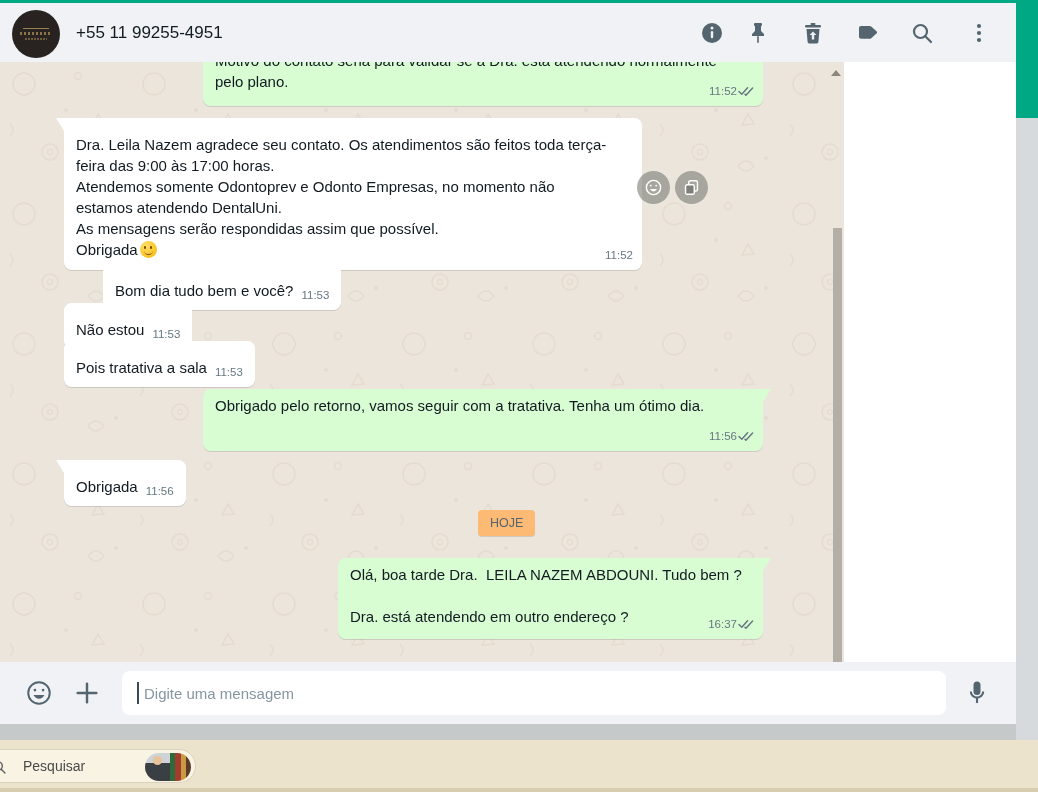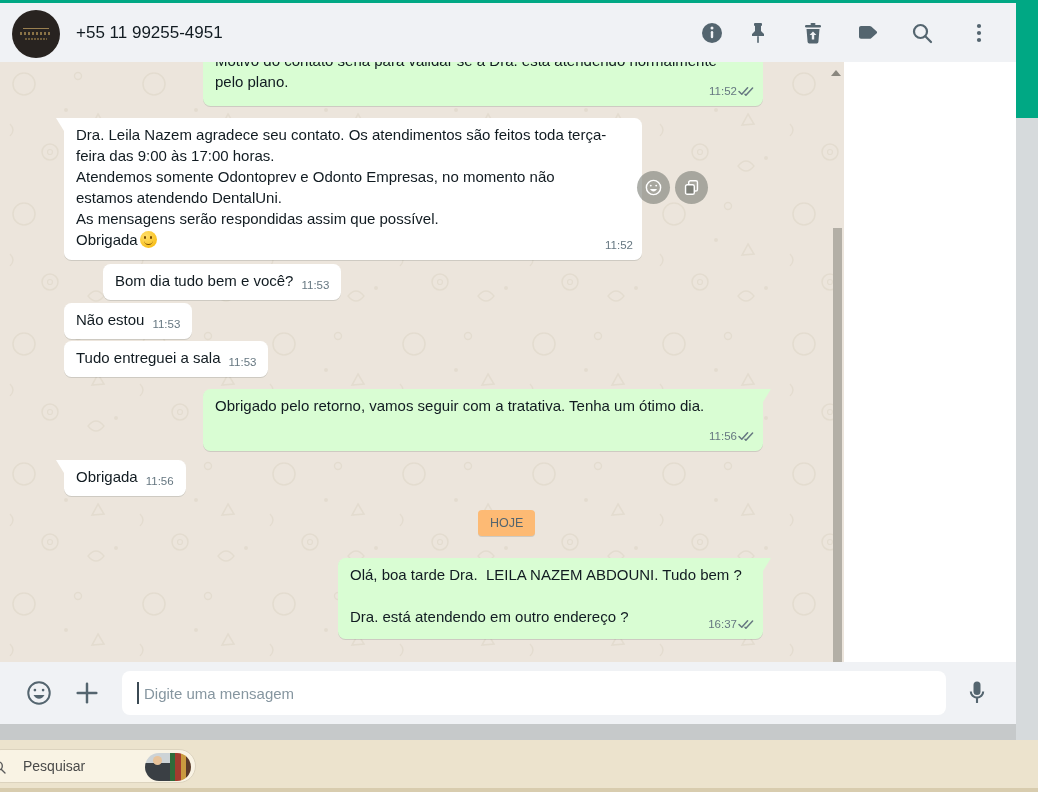--- a/index.html
+++ b/index.html
@@ -21,21 +21,21 @@
   .contact-title { position:absolute; left:76px; top:20px; font-size:17px; color:#111b21; }
   .hicon { position:absolute; top:18px; width:24px; height:24px; cursor:pointer; }
   .hicon svg { width:24px; height:24px; display:block; }
 
   
   .chat-body { position:absolute; left:0; top:62px; width:844px; height:600px; background:#ece5dc; overflow:hidden; }
   .pattern { position:absolute; left:0; top:0; width:100%; height:100%; opacity:.55; }
 
   .bubble { position:absolute; border-radius:7.5px; font-size:15px; line-height:21px; color:#111b21; box-shadow:0 1px .5px rgba(11,20,26,.13); }
   .bubble .t { white-space:pre-wrap; }
-  .bubble.in { background:#ffffff; padding:6px 12px 7px 12px; }
+  .bubble.in { background:#ffffff; padding:16px 12px 7px 12px; }
   .bubble.out { background:#d9fdd3; padding:6px 12px 7px 12px; }
   .tail-in { border-top-left-radius:0; }
   .tail-in::before { content:""; position:absolute; top:0; left:-8px; width:8px; height:13px; background:#ffffff; clip-path:polygon(0 0,100% 0,100% 100%); }
   .tail-out { border-top-right-radius:0; }
   .tail-out::before { content:""; position:absolute; top:0; right:-8px; width:8px; height:13px; background:#d9fdd3; clip-path:polygon(0 0,100% 0,0 100%); }
   .meta { font-size:11.5px; color:#667781; white-space:nowrap; }
   .meta-inline { display:inline-block; margin-left:8px; transform:translateY(3px); }
   .meta-abs { position:absolute; right:9px; bottom:4px; display:flex; align-items:center; gap:1px; }
   .checks svg { width:16px; height:11px; display:block; }
 
@@ -197,21 +197,21 @@
 
     <div class="bubble in" style="left:64px; top:202px;margin-left:39px;">
       <span class="t">Bom dia tudo bem e você?</span><span class="meta meta-inline">11:53</span>
     </div>
 
     <div class="bubble in" style="left:64px; top:241px;">
       <span class="t">Não estou</span><span class="meta meta-inline">11:53</span>
     </div>
 
     <div class="bubble in" style="left:64px; top:279px;">
-      <span class="t">Tudo entreguei a sala</span><span class="meta meta-inline">11:53</span>
+      <span class="t">Pois tratativa a sala</span><span class="meta meta-inline">11:53</span>
     </div>
 
     <div class="bubble out tail-out" style="right:81px; top:327px; width:560px; padding-bottom:35px;">
       <span class="t">Obrigado pelo retorno, vamos seguir com a tratativa. Tenha um ótimo dia.</span>
       <span class="meta meta-abs">
         <span>11:56</span>
         <span class="checks">
             <svg viewBox="0 0 16 11" fill="none" stroke="#667781" stroke-width="1.5" stroke-linecap="round" stroke-linejoin="round">
               <polyline points="1,5.5 3.8,8.3 9.6,1.8"></polyline>
               <polyline points="7,8.3 7.9,9.2 14.6,2"></polyline>

